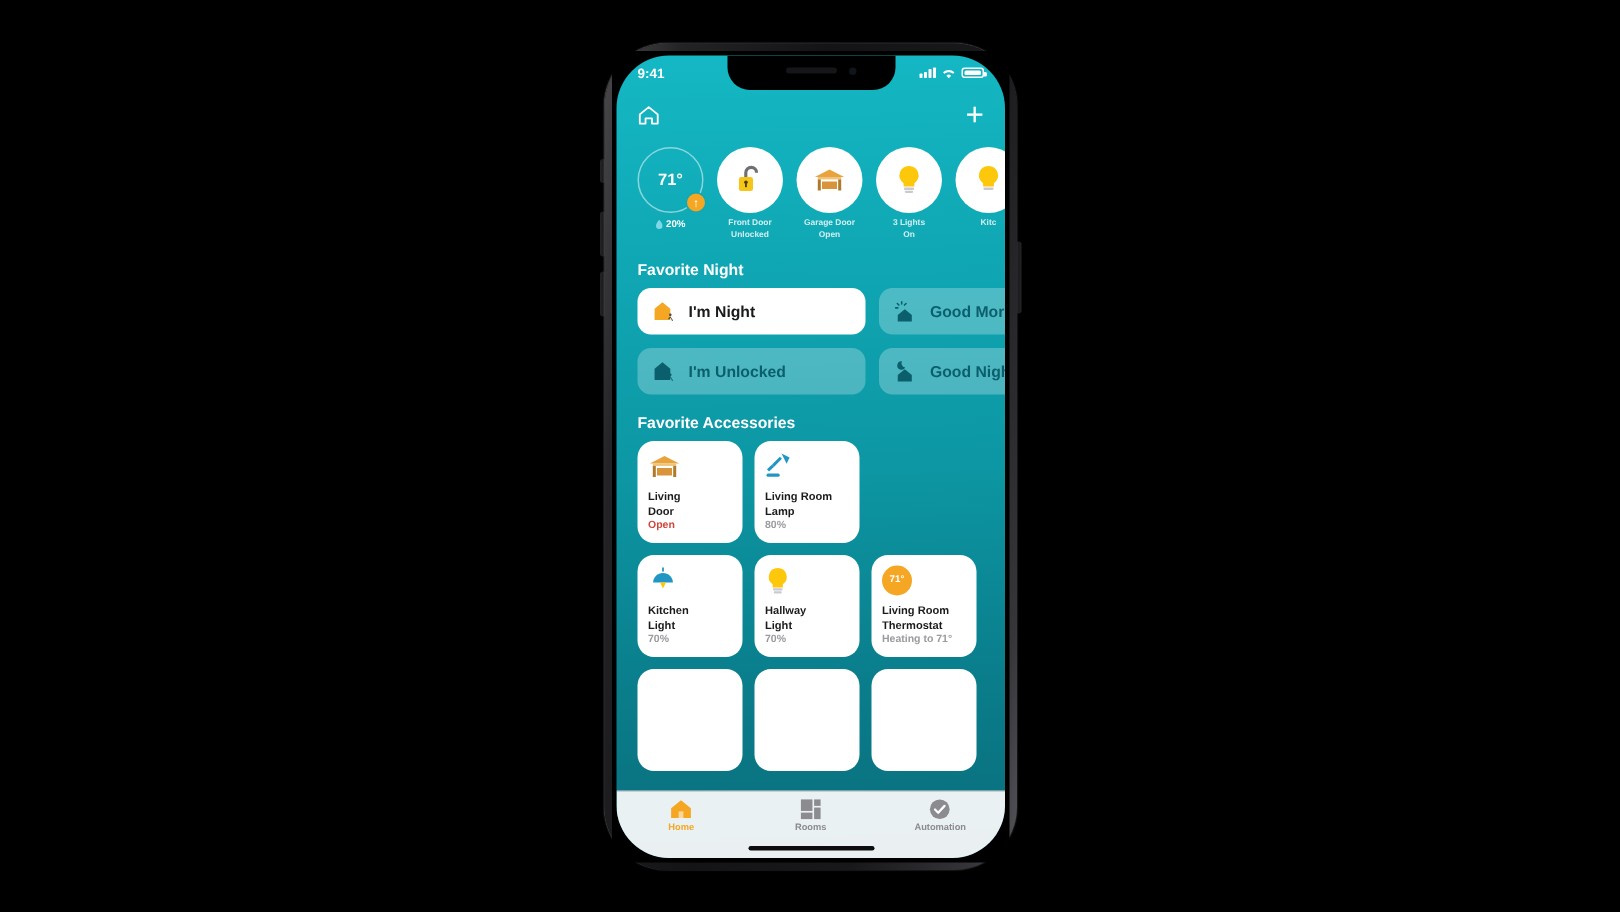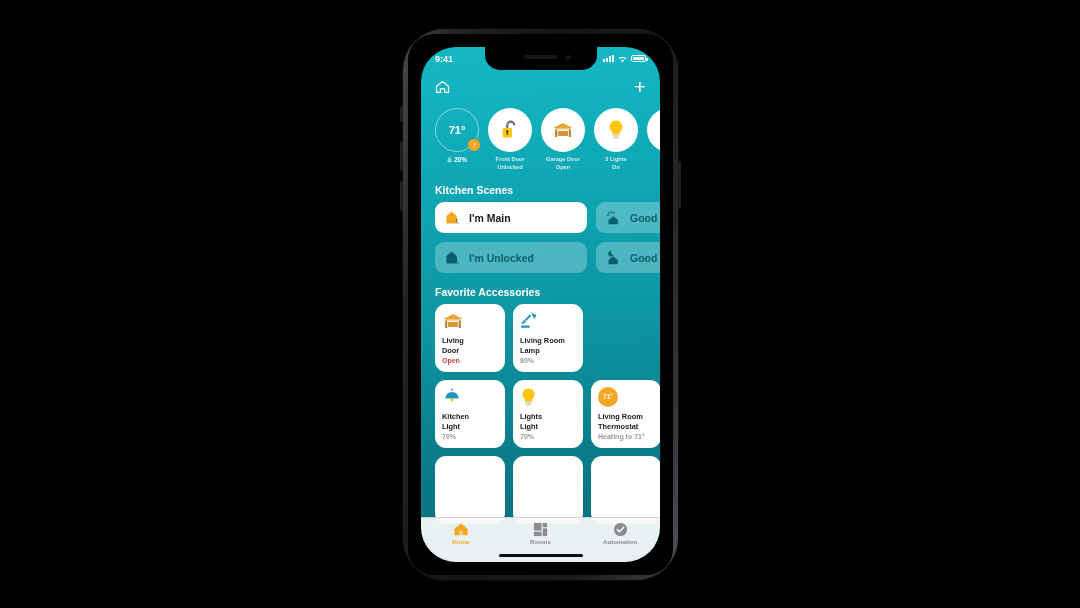--- a/index.html
+++ b/index.html
@@ -10,22 +10,22 @@
 
   
   #phone {
     position:absolute; left:403px; top:29px; width:275px; height:551px;
     border-radius:42px;
     background:linear-gradient(100deg,#4a4a4d 0%,#232326 14%,#141416 40%,#18181a 70%,#35353a 92%,#55555b 100%);
     padding:5px;
     box-shadow:0 0 1px 0 #6a6a70, 0 10px 26px rgba(0,0,0,.85);
   }
   #phone-inner {
-    position:relative; width:100%; height:100%; border-radius:26px;
-    background:#000; padding:13px; overflow:hidden;text-decoration:underline;
+    position:relative; width:100%; height:100%; border-radius:8px;
+    background:#000; padding:3px; overflow:hidden;text-decoration:underline;
   }
   #screen {
     position:relative; width:100%; height:100%; border-radius:35px; overflow:hidden;
     background:linear-gradient(178deg,#14b8c4 0%,#10a8b5 24%,#0d96a3 52%,#0a7d8b 78%,#0a6d7b 100%);
   }
   
   .btn-side { position:absolute; background:linear-gradient(90deg,#3a3a3e,#202023); border-radius:2px; }
   #silent  { left:400px; top:106px; width:4px; height:16px; }
   #volup   { left:400px; top:141px; width:4px; height:30px; }
   #voldn   { left:400px; top:181px; width:4px; height:30px; }
@@ -238,32 +238,32 @@
             <svg width="18" height="22" viewBox="0 0 18 22">
               <path d="M9 1.6a6.3 6.3 0 0 0-3.6 11.5v2.3h7.2v-2.3A6.3 6.3 0 0 0 9 1.6z" fill="#fdc70c"></path>
               <rect x="5.6" y="16" width="6.8" height="1.6" rx=".7" fill="#c9c9cf"></rect>
             </svg>
           </div>
           <div class="bub-label">Kitc</div>
         </div>
 
       </div>
 
-      <div class="sec-h">Kitchen Scenes</div>
+      <div class="sec-h">Favorite Night</div>
 
       <div class="scene-row">
         <div class="scene active">
           <span class="scene-ic">
             <svg width="17" height="15" viewBox="0 0 18 16">
               <path d="M7 1.6 1.4 6.3v8h11.2v-8z" fill="#f5a623"></path>
               <path d="M12.6 9.6c.5 0 .9.4.9.9s-.4.9-.9.9-.9-.4-.9-.9.4-.9.9-.9z" fill="#4a4a4a"></path>
               <path d="M12.6 11.6 11 13.4l.7.5 1.2-1.3.9 2.3.8-.3z" fill="#4a4a4a"></path>
             </svg>
           </span>
-          <span class="scene-name">I'm Main</span>
+          <span class="scene-name">I'm Night</span>
         </div>
         <div class="scene">
           <span class="scene-ic">
             <svg width="17" height="15" viewBox="0 0 18 16">
               <g stroke="#0b5f6c" stroke-width="1.1" stroke-linecap="round">
                 <path d="M5.4 1.2v1.6M2.3 2.5l1.1 1.1M1.1 5.6h1.6M8.5 2.5 7.4 3.6"></path>
               </g>
               <path d="M7.6 6.6 2.6 10.6v4.6h10v-4.6z" fill="#0b5f6c"></path>
             </svg>
           </span>
@@ -342,21 +342,21 @@
         </div>
 
         <div class="acc">
           <div class="acc-ic">
             <svg width="17" height="21" viewBox="0 0 18 22">
               <path d="M9 1.6a6.3 6.3 0 0 0-3.6 11.5v2.3h7.2v-2.3A6.3 6.3 0 0 0 9 1.6z" fill="#fdc70c"></path>
               <rect x="5.6" y="16" width="6.8" height="1.6" rx=".7" fill="#c9c9cf"></rect>
               <rect x="6.2" y="18.1" width="5.6" height="1.5" rx=".7" fill="#c9c9cf"></rect>
             </svg>
           </div>
-          <div class="acc-n" style="white-space:pre-line">Lights
+          <div class="acc-n" style="white-space:pre-line">Hallway
 Light</div>
           <div class="acc-s">70%</div>
         </div>
 
         <div class="acc">
           <div class="acc-ic">
             <div class="thermo-ic">71°</div>
           </div>
           <div class="acc-n" style="white-space:pre-line">Living Room
 Thermostat</div>

